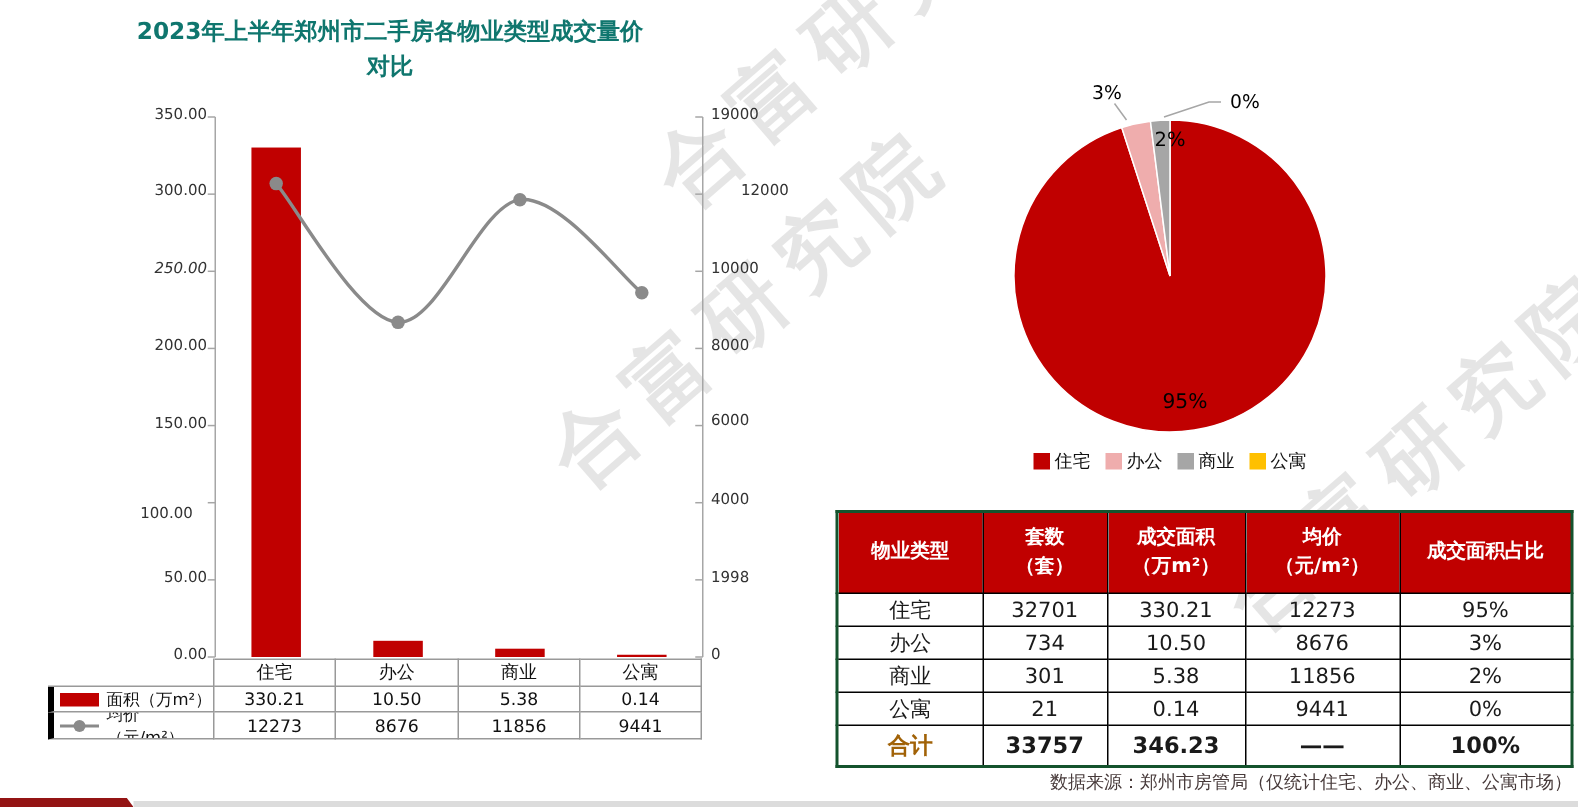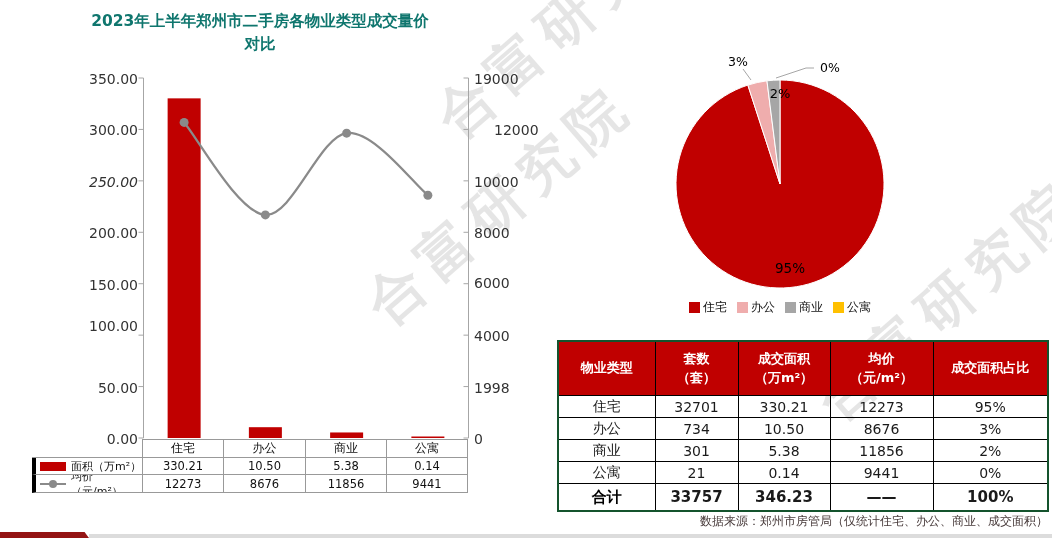--- a/index.html
+++ b/index.html
@@ -4,21 +4,21 @@
 <style>
   html,body{margin:0;padding:0;background:#fff;}
   .slide{position:relative;width:1052px;height:540px;background:#ffffff;overflow:hidden;
          font-family:"DejaVu Sans","Liberation Sans",sans-serif;color:#1a1a1a;}
   .abs{position:absolute;}
   .watermark{position:absolute;font-size:56px;font-weight:700;letter-spacing:10px;
              color:rgba(0,0,0,0.10);white-space:nowrap;pointer-events:none;
              transform:translate(-50%,-50%) rotate(-41deg);}
   .chart-title{position:absolute;text-align:center;font-weight:700;font-size:15.5px;
                line-height:1.5;white-space:pre-line;color:#0f766e;}
-  .tick{position:absolute;font-size:14px;color:#333;line-height:1;}
+  .tick{position:absolute;font-size:10px;color:#333;line-height:1;}
   .tick.l{width:54px;text-align:right;}
   .tick.r{width:50px;text-align:left;}
   
   .mini-table{position:absolute;left:32px;top:439px;display:grid;
               grid-template-columns:111px 81px 82px 81px 81px;
               grid-template-rows:19px 17px 18px;font-size:11.5px;color:#111;}
   .mt-cell{border-right:1px solid #999;border-bottom:1px solid #999;
            display:flex;align-items:center;justify-content:center;overflow:hidden;background:transparent;}
   .mt-cat{border-top:1px solid #999;font-size:12px;}
   .mt-left{border-left:4px solid #000000;justify-content:flex-start;padding-left:4px;gap:5px;font-size:11px;}
@@ -33,21 +33,21 @@
   .pl-item{display:flex;align-items:center;gap:3px;}
   .pl-swatch{width:11px;height:11px;display:inline-block;flex:0 0 auto;}
   
   .main-table{position:absolute;left:557px;top:340px;border-collapse:collapse;table-layout:fixed;
               border:2px solid #14532d;}
   .main-table th,.main-table td{border:1px solid #000;text-align:center;padding:0;overflow:hidden;}
   .main-table th{background:#c00000;color:#fff;font-size:13px;font-weight:700;
                  white-space:pre-line;height:53px;line-height:1.4;}
   .main-table td{font-size:14px;height:21px;}
   .main-table tr.total td{font-weight:700;font-size:15px;height:26px;}
-  .main-table tr.total td:first-child{color:#000000;font-family:Liberation Mono, monospace;}
+  .main-table tr.total td:first-child{color:#a16207;font-family:Liberation Mono, monospace;}
   .source{position:absolute;left:540px;top:513px;width:508px;text-align:right;
           font-size:12px;color:#473a3a;}
   .bar-red{position:absolute;left:0;top:532px;width:89px;height:6px;background:#941414;
            clip-path:polygon(0 0,95% 0,100% 100%,0 100%);}
   .bar-gray{position:absolute;left:89px;top:534px;width:963px;height:4px;background:#dcdcdc;}
 </style>
 </head>
 <body>
 
 <div class="slide">
@@ -87,21 +87,21 @@
       <circle cx="265.375" cy="214.90285714285716" r="4.5" fill="#8a8a8a"></circle>
       <circle cx="346.625" cy="133.13142857142856" r="4.5" fill="#8a8a8a"></circle>
       <circle cx="427.875" cy="195.23142857142855" r="4.5" fill="#8a8a8a"></circle>
     </svg>
 
   <div class="tick l" style="left:84px;top:72px;">350.00</div>
   <div class="tick l" style="left:84px;top:123px;">300.00</div>
   <div class="tick l" style="left:84px;top:175px;font-style:italic;">250.00</div>
   <div class="tick l" style="left:84px;top:226px;text-align:right;">200.00</div>
   <div class="tick l" style="left:84px;top:278px;">150.00</div>
-  <div class="tick l" style="left:84px;top:319px;">100.00</div>
+  <div class="tick l" style="left:84px;top:338px;text-align:center;">100.00</div>
   <div class="tick l" style="left:84px;top:381px;">50.00</div>
   <div class="tick l" style="left:84px;top:432px;">0.00</div>
 
   <div class="tick r" style="left:474px;top:72px;">19000</div>
   <div class="tick r" style="left:474px;top:123px;margin-left:20px;">12000</div>
   <div class="tick r" style="left:474px;top:175px;">10000</div>
   <div class="tick r" style="left:474px;top:226px;">8000</div>
   <div class="tick r" style="left:474px;top:276px;">6000</div>
   <div class="tick r" style="left:474px;top:329px;">4000</div>
   <div class="tick r" style="left:474px;top:381px;">1998</div>
@@ -220,18 +220,18 @@
       <tr class="total">
         <td>合计</td>
         <td>33757</td>
         <td>346.23</td>
         <td>——</td>
         <td>100%</td>
       </tr>
     </tbody>
   </table>
 
-  <div class="source">数据来源：郑州市房管局（仅统计住宅、办公、商业、成交面积）</div>
+  <div class="source">数据来源：郑州市房管局（仅统计住宅、办公、商业、公寓市场）</div>
 
   <div class="bar-red"></div>
   <div class="bar-gray"></div>
 
 </div>
 
 </body></html>

